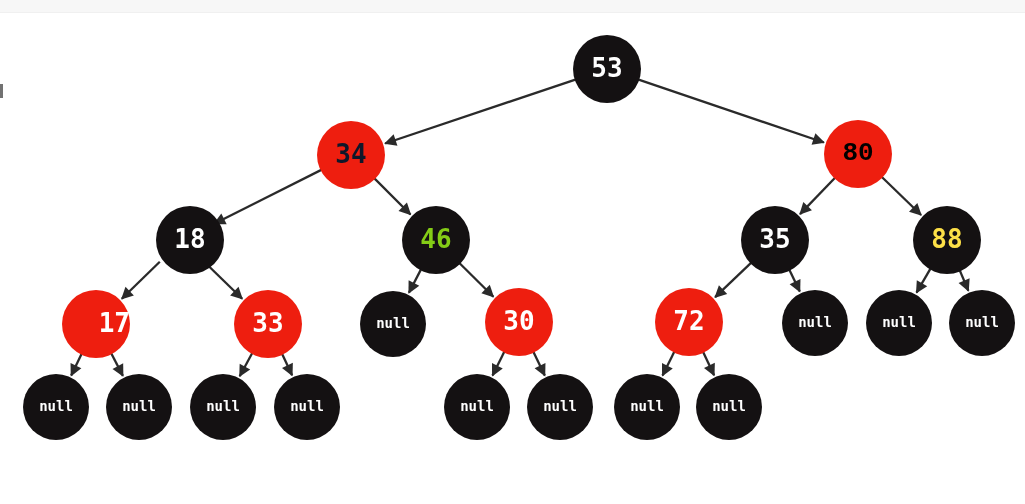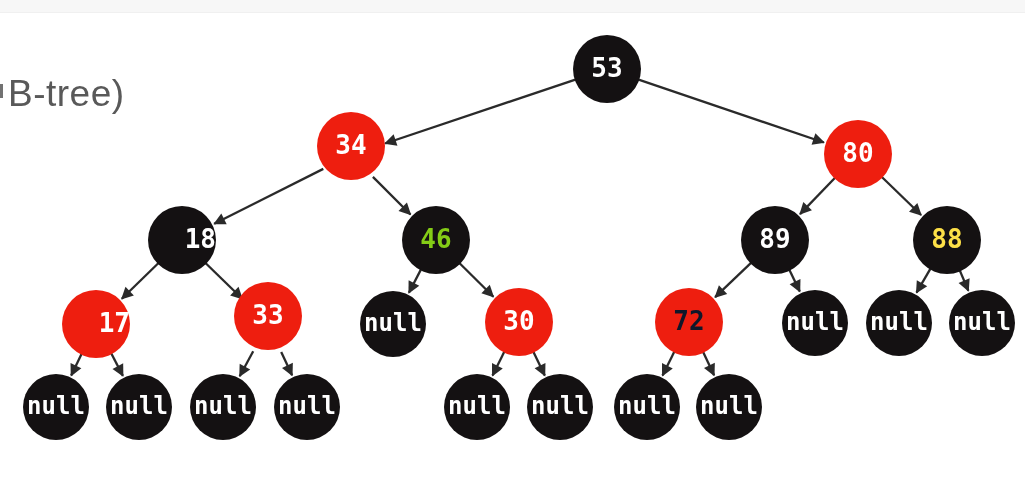--- a/index.html
+++ b/index.html
@@ -57,29 +57,28 @@
     justify-content: center;
     color: #ffffff;
     font-family: "DejaVu Sans Mono", monospace;
     font-weight: bold;
     box-sizing: border-box;
   }
   .node.black { background: var(--nblack, #141112); }
   .node.red   { background: var(--nred, #ee1e0f); }
   .node .lbl  { transform: translateY(-1px); }
   .node.num  .lbl { font-size: 26px; }
-  .node.nul  .lbl { font-size: 24px; letter-spacing: 0px; }
+  .node.nul  .lbl { font-size: 14px; letter-spacing: 0px; }
 </style>
 </head>
 <body>
 
 <div id="stage">
   <div id="top-strip"></div>
   <div id="cropped-sliver"></div>
-  <div id="page-title">B-tree)</div>
 
   <svg id="edges-svg" xmlns="http://www.w3.org/2000/svg">
     <defs>
       <marker id="arrow" markerUnits="userSpaceOnUse" markerWidth="14" markerHeight="14" viewBox="0 0 14 14" refX="12" refY="7" orient="auto">
         <path d="M1,1 L13,7 L1,13 Z" fill="#2a2a2a"></path>
       </marker>
     </defs>
     <g id="edge-group">
         <line x1="577.6" y1="78.9" x2="385.1" y2="143.5" stroke="#2a2a2a" stroke-width="2.3" marker-end="url(#arrow)"></line>
         <line x1="636.4" y1="78.9" x2="823.9" y2="142.5" stroke="#2a2a2a" stroke-width="2.3" marker-end="url(#arrow)"></line>
@@ -103,51 +102,51 @@
         <line x1="532.5" y1="349.9" x2="544.8" y2="375.5" stroke="#2a2a2a" stroke-width="2.3" marker-end="url(#arrow)"></line>
         <line x1="675.3" y1="349.8" x2="662.5" y2="375.6" stroke="#2a2a2a" stroke-width="2.3" marker-end="url(#arrow)"></line>
         <line x1="702.2" y1="350.0" x2="714.1" y2="375.3" stroke="#2a2a2a" stroke-width="2.3" marker-end="url(#arrow)"></line>
       </g>
   </svg>
 
   <div id="nodes-layer">
       <div class="node black num" style="left: 573px; top: 35px; width: 68px; height: 68px; color: rgb(255, 255, 255);">
         <span class="lbl">53</span>
       </div>
-      <div class="node red num" style="left: 317px; top: 112px; width: 68px; height: 68px; color: #ffffff;">
+      <div class="node red num" style="left: 317px; top: 121px; width: 68px; height: 68px; color: #0f172a;">
         <span class="lbl">34</span>
       </div>
-      <div class="node red num" style="left: 824px; top: 120px; width: 68px; height: 68px; color: #ffffff;">
+      <div class="node red num" style="left: 824px; top: 120px; width: 68px; height: 68px; color: #000000; font-family: Liberation Mono, monospace;">
         <span class="lbl">80</span>
       </div>
-      <div class="node black num" style="left: 148px; top: 206px; width: 68px; height: 68px; color: rgb(255, 255, 255); justify-content: flex-end;">
+      <div class="node black num" style="left: 156px; top: 206px; width: 68px; height: 68px; color: rgb(255, 255, 255);">
         <span class="lbl">18</span>
       </div>
       <div class="node black num" style="left: 402px; top: 206px; width: 68px; height: 68px; color: #84cc16;">
         <span class="lbl">46</span>
       </div>
       <div class="node black num" style="left: 741px; top: 206px; width: 68px; height: 68px; color: rgb(255, 255, 255);">
-        <span class="lbl">89</span>
+        <span class="lbl">35</span>
       </div>
       <div class="node black num" style="left: 913px; top: 206px; width: 68px; height: 68px; color: #fde047;">
         <span class="lbl">88</span>
       </div>
       <div class="node red num" style="left: 62px; top: 290px; width: 68px; height: 68px; color: rgb(255, 255, 255); justify-content: flex-end;">
         <span class="lbl">17</span>
       </div>
-      <div class="node red num" style="left: 234px; top: 282px; width: 68px; height: 68px; color: rgb(255, 255, 255);">
+      <div class="node red num" style="left: 234px; top: 290px; width: 68px; height: 68px; color: rgb(255, 255, 255);">
         <span class="lbl">33</span>
       </div>
       <div class="node black nul" style="left: 360px; top: 291px; width: 66px; height: 66px; color: rgb(255, 255, 255);">
         <span class="lbl">null</span>
       </div>
       <div class="node red num" style="left: 485px; top: 288px; width: 68px; height: 68px; color: rgb(255, 255, 255);">
         <span class="lbl">30</span>
       </div>
-      <div class="node red num" style="left: 655px; top: 288px; width: 68px; height: 68px; color: #0f172a;">
+      <div class="node red num" style="left: 655px; top: 288px; width: 68px; height: 68px; color: #ffffff;">
         <span class="lbl">72</span>
       </div>
       <div class="node black nul" style="left: 782px; top: 290px; width: 66px; height: 66px; color: rgb(255, 255, 255);">
         <span class="lbl">null</span>
       </div>
       <div class="node black nul" style="left: 866px; top: 290px; width: 66px; height: 66px; color: rgb(255, 255, 255);">
         <span class="lbl">null</span>
       </div>
       <div class="node black nul" style="left: 949px; top: 290px; width: 66px; height: 66px; color: rgb(255, 255, 255);">
         <span class="lbl">null</span>

